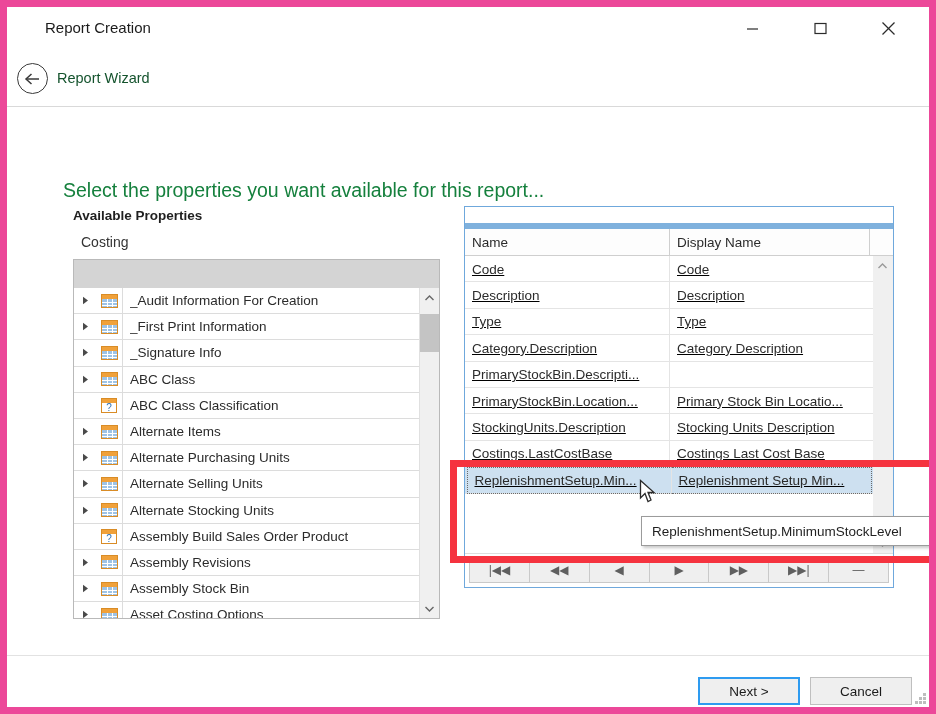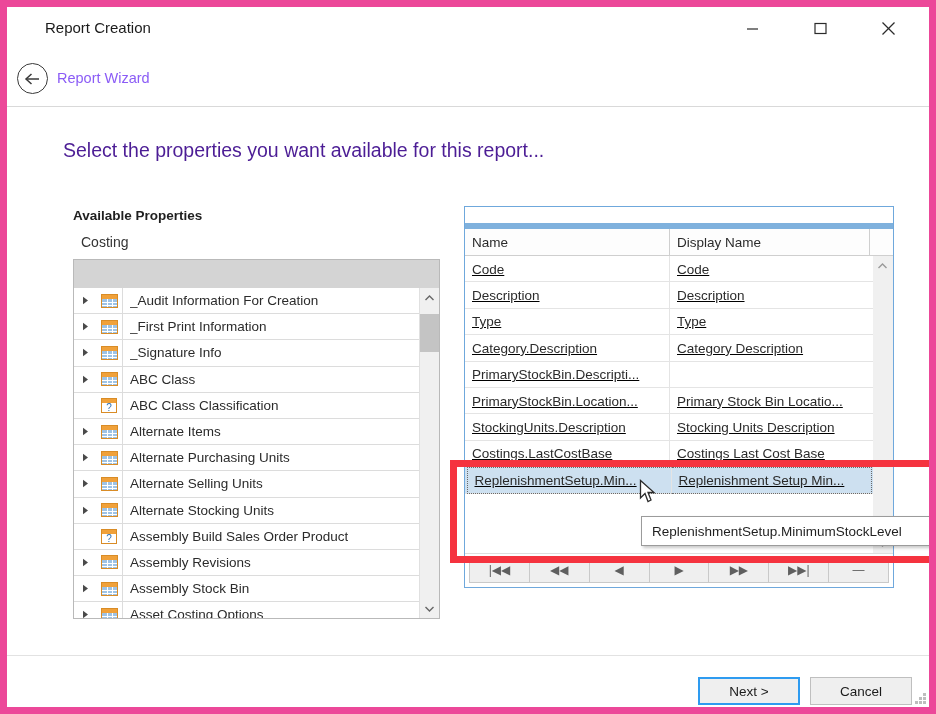--- a/index.html
+++ b/index.html
@@ -50,21 +50,21 @@
   #back-circle {
     position: absolute; left: 10px; top: 12px;
     width: 31px; height: 31px;
     border-radius: 50%;
     border: 1.6px solid #3a3a3a;
     display: flex; align-items: center; justify-content: center;
     cursor: pointer;
   }
   #wizard-label {
     position: absolute; left: 50px; top: 19px;
-    font-size: 14.5px; color: #8b5cf6;
+    font-size: 14.5px; color: #14532d;
     white-space: nowrap;
   }
   #header-rule {
     position: absolute; left: 0; top: 99px;
     width: 934px; height: 1px;
     background: #d9d9d9;
   }
 
   
   #page-heading {
@@ -383,21 +383,21 @@
     <div id="back-circle">
       <svg width="19" height="16" viewBox="0 0 19 16">
         <line x1="3" y1="8" x2="16" y2="8" stroke="#3a3a3a" stroke-width="1.5"></line>
         <polyline points="8.5,3 3,8 8.5,13" fill="none" stroke="#3a3a3a" stroke-width="1.5"></polyline>
       </svg>
     </div>
     <div id="wizard-label">Report Wizard</div>
   </div>
   <div id="header-rule"></div>
 
-  <div id="page-heading" style="color: #4c1d95;">Select the properties you want available for this report...</div>
+  <div id="page-heading" style="color: #15803d; margin-top: 40px;">Select the properties you want available for this report...</div>
 
   <div id="left-col-title">Available Properties</div>
   <div id="left-col-sub">Costing</div>
 
   <div id="avail-panel">
     <div id="avail-band"></div>
 
     <div id="avail-list">
         <div class="prop-row">
           <div class="expander">

